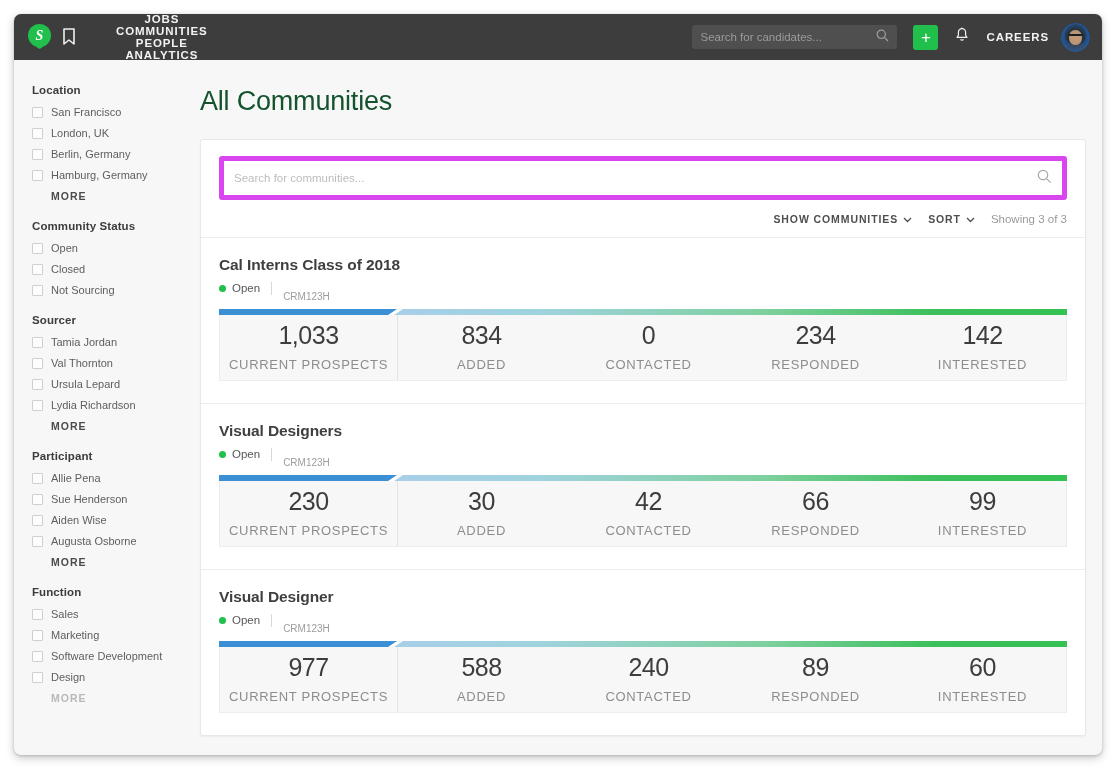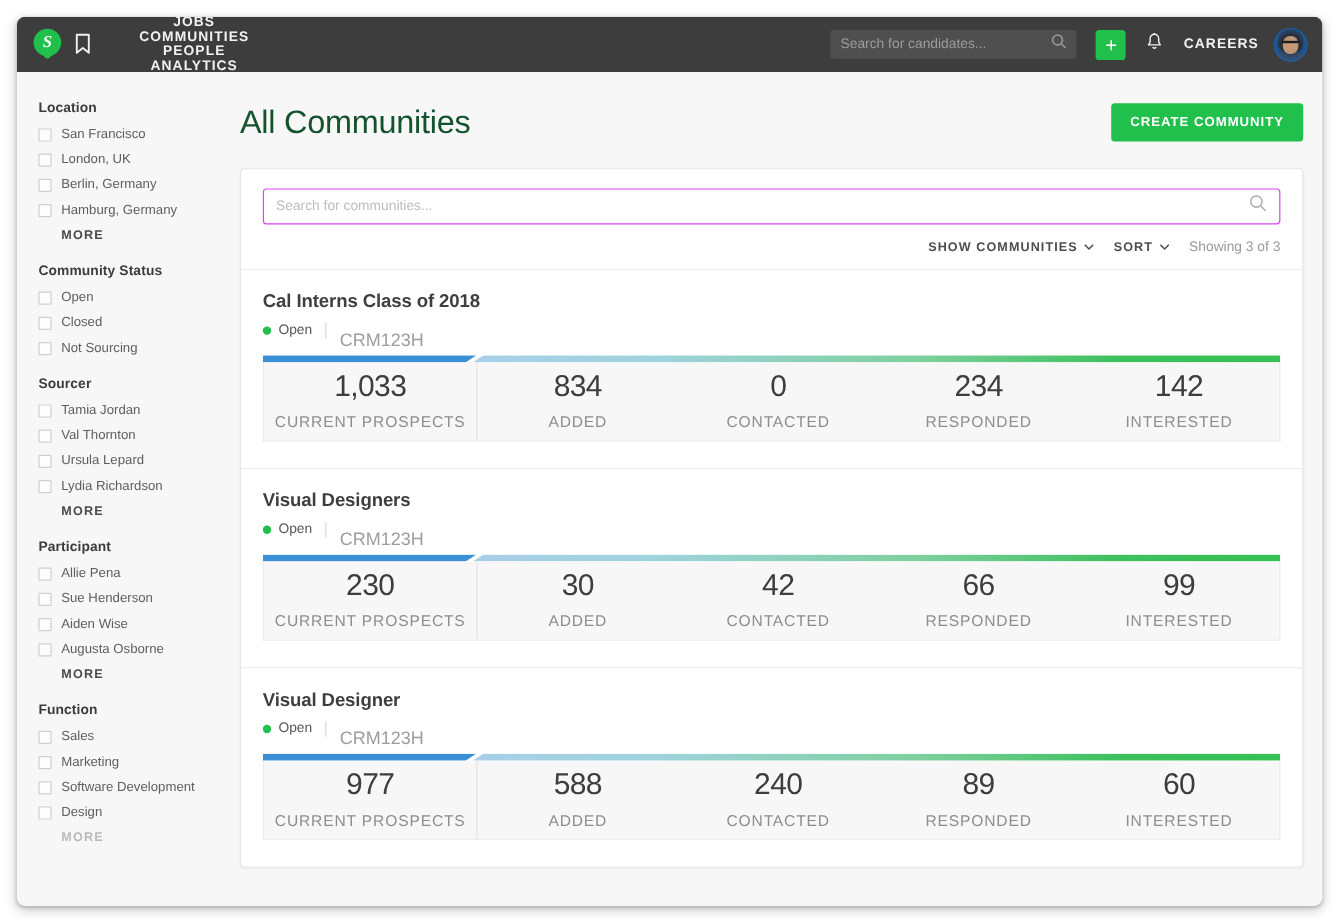--- a/index.html
+++ b/index.html
@@ -136,21 +136,21 @@
   }
 
   .panel {
     background: #fff;
     border: 1px solid #e8e8e8;
     border-radius: 3px;
     box-shadow: 0 1px 2px rgba(0,0,0,0.05);
   }
   .panel-top { padding: 16px 18px 0 18px; }
   .search-box {
-    height: 30px; border: 1px solid #d946ef; border-radius: 3px;
+    height: 44px; border: 5px solid #d946ef; border-radius: 3px;
     display: flex; align-items: center; padding: 0 10px;
   }
   .search-box .ph { flex: 1; font-size: 11.5px; color: #bdbdbd; }
   .controls-row {
     display: flex; align-items: center; justify-content: flex-end;
     gap: 16px; padding: 13px 0 12px 0;
   }
   .ctrl {
     font-size: 10.5px; font-weight: bold; color: #4e4e4e;
     letter-spacing: 0.9px; cursor: pointer; display: flex; align-items: center; gap: 5px;
@@ -164,21 +164,21 @@
     border-top: 1px solid #ededed;
   }
   .c-name {
     font-size: 15.5px; color: #3f3f3f; font-weight: bold; letter-spacing: -0.1px;
     margin-bottom: 6px;
   }
   .c-meta { display: flex; align-items: center; height: 16px; margin-bottom: 13px; }
   .dot { width: 7px; height: 7px; border-radius: 50%; background: #21bf4b; margin-right: 6px; flex:none; }
   .c-status { font-size: 11.5px; color: #585858; }
   .c-sep { width: 1px; height: 13px; background: #d8d8d8; margin: 0 11px; }
-  .c-crm { font-size: 15px; color: #9d9d9d; margin-top: 17px; }
+  .c-crm { font-size: 10px; color: #9d9d9d; margin-top: 17px; }
 
   .stats-wrap { position: relative; }
   .gradbar { height: 6px; display: flex; }
   .gradbar .seg1 {
     width: 178px; background: #3b8fd4; flex: none;
     clip-path: polygon(0 0, 100% 0, calc(100% - 9px) 100%, 0 100%);
   }
   .gradbar .seg2 {
     flex: 1; margin-left: -3px;
     background: linear-gradient(to right, #a8cfe9 0%, #9fd3dd 22%, #7ed09e 55%, #3cc05c 80%, #35c153 100%);
@@ -371,21 +371,20 @@
           <span class="more-label faded">MORE</span>
         </div>
       </div>
 
     </div>
 
     <div class="main">
 
       <div class="page-head">
         <div class="page-title">All Communities</div>
-        <button class="create-btn">CREATE COMMUNITY</button>
       </div>
 
       <div class="panel">
 
         <div class="panel-top">
           <div class="search-box">
             <div class="ph">Search for communities...</div>
             <span>
               <svg width="15" height="15" viewBox="0 0 15 15">
                   <circle cx="6" cy="6" r="4.7" fill="none" stroke="#a8a8a8" stroke-width="1.2"></circle>

